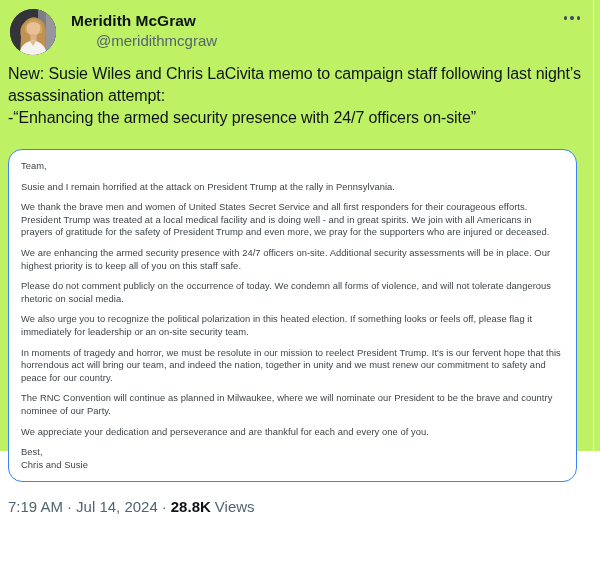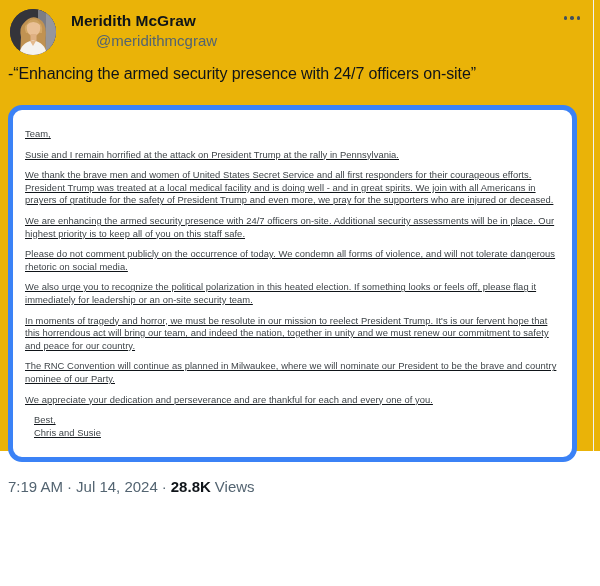--- a/index.html
+++ b/index.html
@@ -2,21 +2,21 @@
 <html><head>
 <meta charset="utf-8">
 <style>
   * { box-sizing: border-box; margin: 0; padding: 0; }
   html, body { width: 600px; height: 586px; background: #ffffff; }
   body { font-family: "Liberation Sans", sans-serif; color: #0f1419; overflow: hidden; }
 
   .page {
     position: relative;
     width: 600px; height: 451px;
-    background: #eab308;
+    background: #bef264;
   }
   .column-border {
     position: absolute; top: 0; bottom: 0; left: 593px; width: 1px;
     background: #eff3f4;
   }
 
   
   .header {
     display: flex; align-items: flex-start;
     padding: 9px 10px 0 10px;
@@ -44,36 +44,35 @@
     width: 575px;
     font-size: 16px; line-height: 22px;
     color: #0f1419;
     letter-spacing: -0.1px;
   }
 
   
   .memo-card {
     margin: 20px 8px 0 8px;
     width: 569px;
-    border: 5px solid #3b82f6;
+    border: 1px solid #3b82f6;
     border-radius: 14px;
-    padding: 18px 12px;
+    padding: 10px 12px;
     cursor: pointer;
     background: #fff;
-    text-decoration: underline;
   }
   .memo-card p {
     font-size: 9.4px;
     line-height: 12.6px;
     color: #3f4549;
     letter-spacing: 0.05px;
     margin-bottom: 8px;
     white-space: pre-line;
   }
-  .memo-card p:last-child { margin-bottom: 0; margin-left: 9px; }
+  .memo-card p:last-child { margin-bottom: 0; }
 
   
   .tweet-footer {
     margin: 15px 8px 0 8px;
     font-size: 15px; line-height: 20px;
     color: #536471;
   }
   .tweet-footer .sep { margin: 0 4px; }
   .views-count { color: #0f1419; font-weight: bold; }
   .views-label { margin-left: 4px; }
@@ -103,20 +102,21 @@
       <div class="author-handle">@meridithmcgraw</div>
     </div>
     <button class="more-button" aria-label="More">
       <span class="dot"></span>
       <span class="dot"></span>
       <span class="dot"></span>
     </button>
   </div>
 
   <div class="tweet-text">
+      <div>New: Susie Wiles and Chris LaCivita memo to campaign staff following last night’s assassination attempt:</div>
       <div>-“Enhancing the armed security presence with 24/7 officers on-site”</div>
     </div>
 
   <div class="memo-card">
       <p>Team,</p>
       <p>Susie and I remain horrified at the attack on President Trump at the rally in Pennsylvania.</p>
       <p>We thank the brave men and women of United States Secret Service and all first responders for their courageous efforts. President Trump was treated at a local medical facility and is doing well - and in great spirits. We join with all Americans in prayers of gratitude for the safety of President Trump and even more, we pray for the supporters who are injured or deceased.</p>
       <p>We are enhancing the armed security presence with 24/7 officers on-site. Additional security assessments will be in place. Our highest priority is to keep all of you on this staff safe.</p>
       <p>Please do not comment publicly on the occurrence of today. We condemn all forms of violence, and will not tolerate dangerous rhetoric on social media.</p>
       <p>We also urge you to recognize the political polarization in this heated election. If something looks or feels off, please flag it immediately for leadership or an on-site security team.</p>

